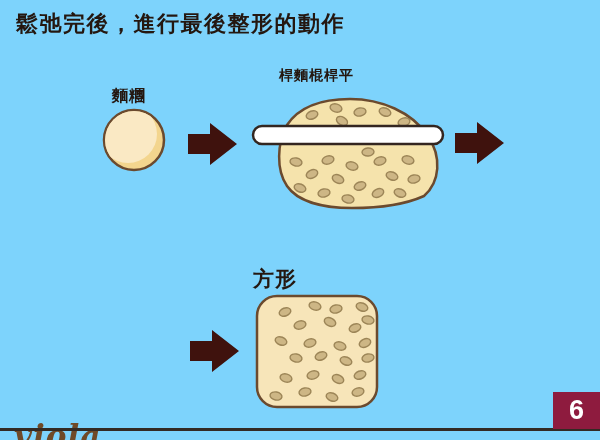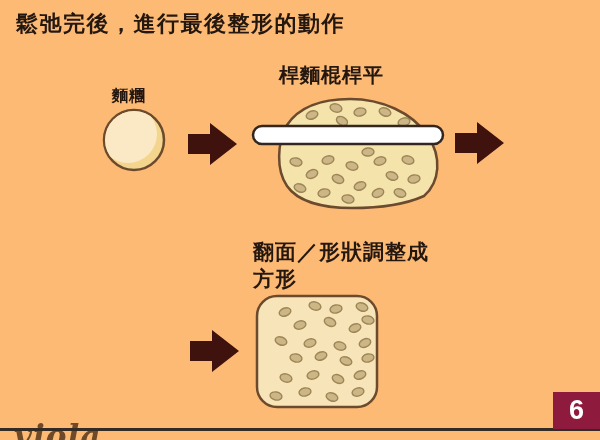--- a/index.html
+++ b/index.html
@@ -1,27 +1,27 @@
 <!DOCTYPE html>
 <html><head>
 <meta charset="utf-8">
 <style>
   html,body{margin:0;padding:0;background:#fff;}
   #stage{
-    position:relative;width:600px;height:440px;background:#fdba74;
+    position:relative;width:600px;height:440px;background:#7dd3fc;
     overflow:hidden;font-family:"Liberation Sans","DejaVu Sans",sans-serif;
   }
   .abs{position:absolute;}
   .label{
     font-weight:bold;color:#241710;letter-spacing:1px;line-height:27px;
     white-space:nowrap;
   }
   #title{left:16px;top:10px;font-size:22px;letter-spacing:1.5px;}
   #lbl-dough{left:112px;top:82px;font-size:16px;}
-  #lbl-pin{left:279px;top:62px;font-size:20px;}
+  #lbl-pin{left:279px;top:62px;font-size:14px;}
   #lbl-flip{left:253px;top:238px;font-size:21px;white-space:normal;width:200px;}
   #diagram-svg{left:0;top:0;}
   #footer-line{left:0;top:428px;width:600px;height:3px;background:#332a24;}
   #brand{left:14px;top:394px;display:flex;align-items:flex-end;color:#6f4a28;}
   #brand-script{
     font-family:"DejaVu Serif","Liberation Serif",serif;
     font-style:italic;font-weight:bold;font-size:31px;line-height:32px;
     letter-spacing:1px;
     margin-top:26px;
   }
@@ -122,21 +122,21 @@
     </g>
   </svg>
 
   <div id="title" class="abs label">鬆弛完後，進行最後整形的動作</div>
 
   <div id="lbl-dough" class="abs label">麵糰</div>
 
   <div id="lbl-pin" class="abs label">桿麵棍桿平</div>
 
   <div id="lbl-flip" class="abs label">
-    <span>翻面／形狀調整成</span><br>
+    <br>
     <span>方形</span>
   </div>
 
   <div id="brand" class="abs">
     <span id="brand-script">viola</span>
   </div>
 
   <div id="footer-line" class="abs"></div>
 
   <div id="page-badge" class="abs">

